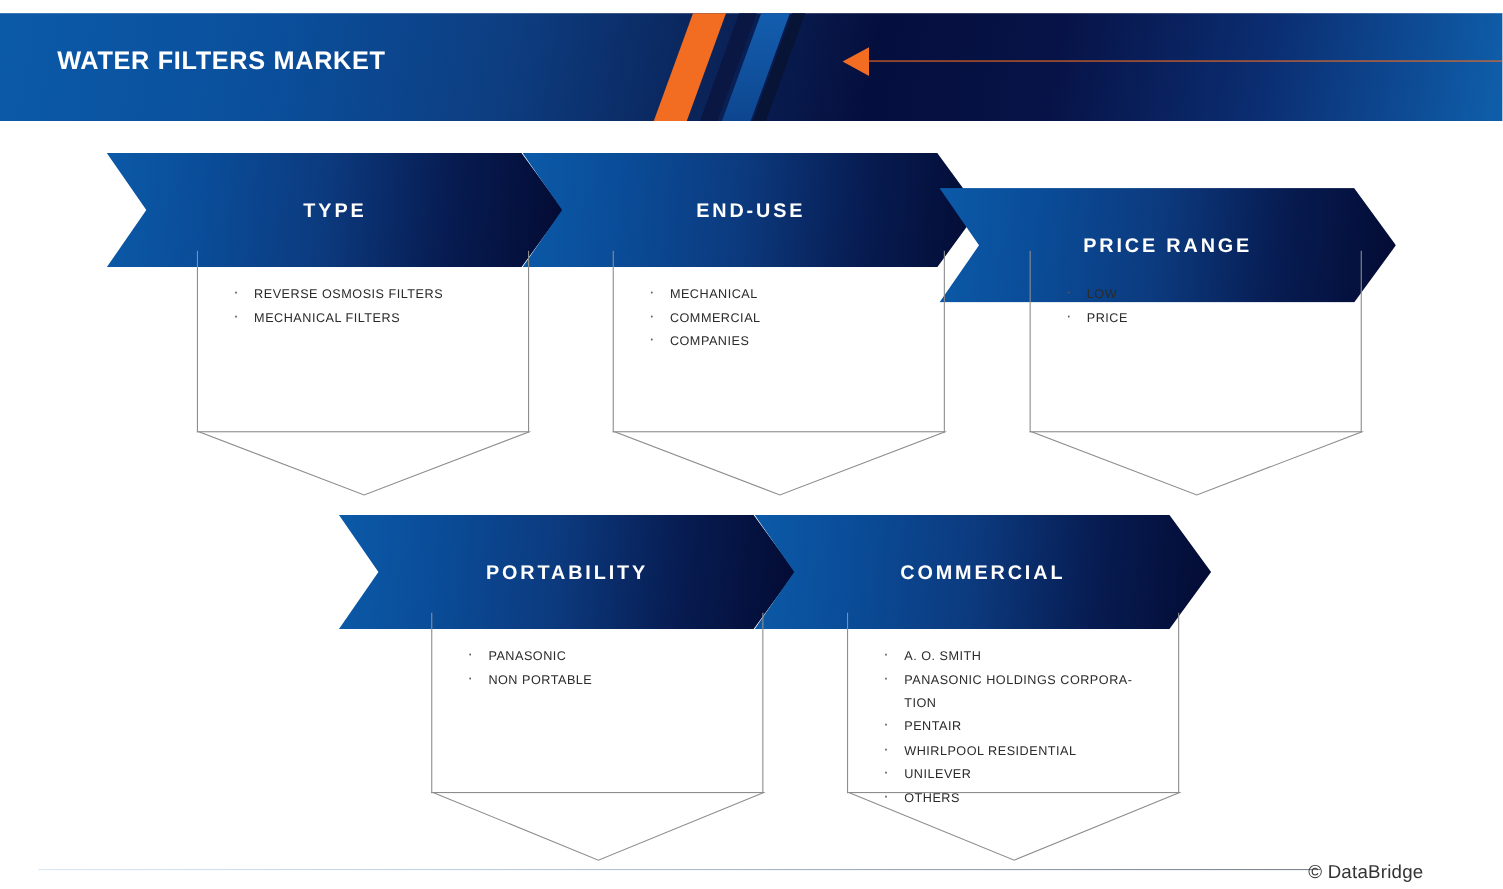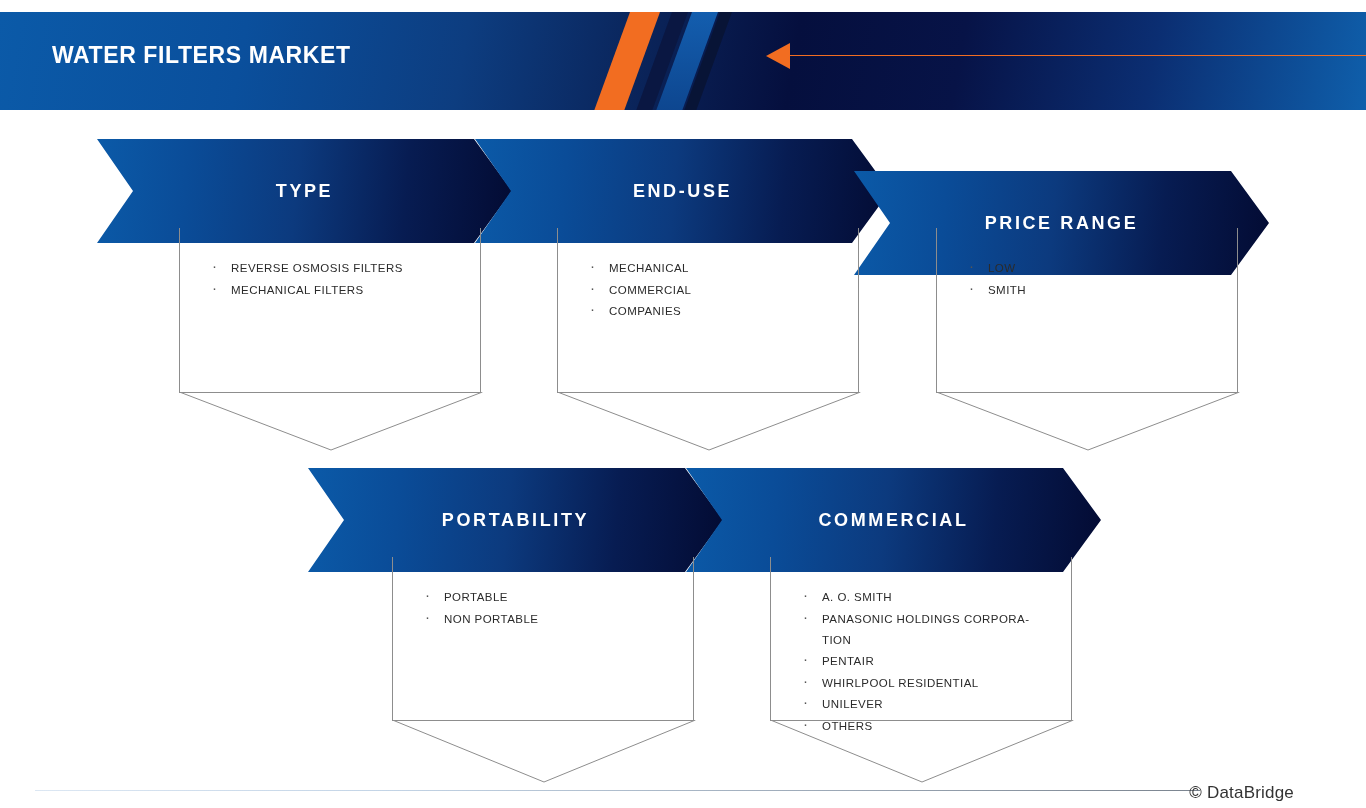--- a/index.html
+++ b/index.html
@@ -189,38 +189,38 @@
   </ul>
 
   <div class="box" style="left:936px; top:228px; width:302px; height:165px;"></div>
   <div class="box-point" style="left:936px; top:392px; width:304px; height:60px;">
     <svg width="304" height="60" viewBox="0 0 304 60">
       <polyline points="0.5,0 152,58 303.5,0" fill="none" stroke="#8d8d8d" stroke-width="1"></polyline>
     </svg>
   </div>
   <ul class="box-list" style="left:965px; top:258px; width:270px;">
     <li>LOW</li>
-    <li>SMITH</li>
+    <li>PRICE</li>
   </ul>
 
   <div class="banner" style="left:308px; top:468px; width:415px;">
     <span>PORTABILITY</span>
   </div>
   <div class="banner" style="left:686px; top:468px; width:415px;">
     <span>COMMERCIAL</span>
   </div>
 
   <div class="box" style="left:392px; top:557px; width:302px; height:164px;"></div>
   <div class="box-point" style="left:392px; top:720px; width:304px; height:64px;">
     <svg width="304" height="64" viewBox="0 0 304 64">
       <polyline points="0.5,0 152,62 303.5,0" fill="none" stroke="#8d8d8d" stroke-width="1"></polyline>
     </svg>
   </div>
   <ul class="box-list" style="left:421px; top:587px; width:270px;">
-    <li>PORTABLE</li>
+    <li>PANASONIC</li>
     <li>NON PORTABLE</li>
   </ul>
 
   <div class="box" style="left:770px; top:557px; width:302px; height:164px;"></div>
   <div class="box-point" style="left:770px; top:720px; width:304px; height:64px;">
     <svg width="304" height="64" viewBox="0 0 304 64">
       <polyline points="0.5,0 152,62 303.5,0" fill="none" stroke="#8d8d8d" stroke-width="1"></polyline>
     </svg>
   </div>
   <ul class="box-list" style="left:799px; top:587px; width:258px;">

